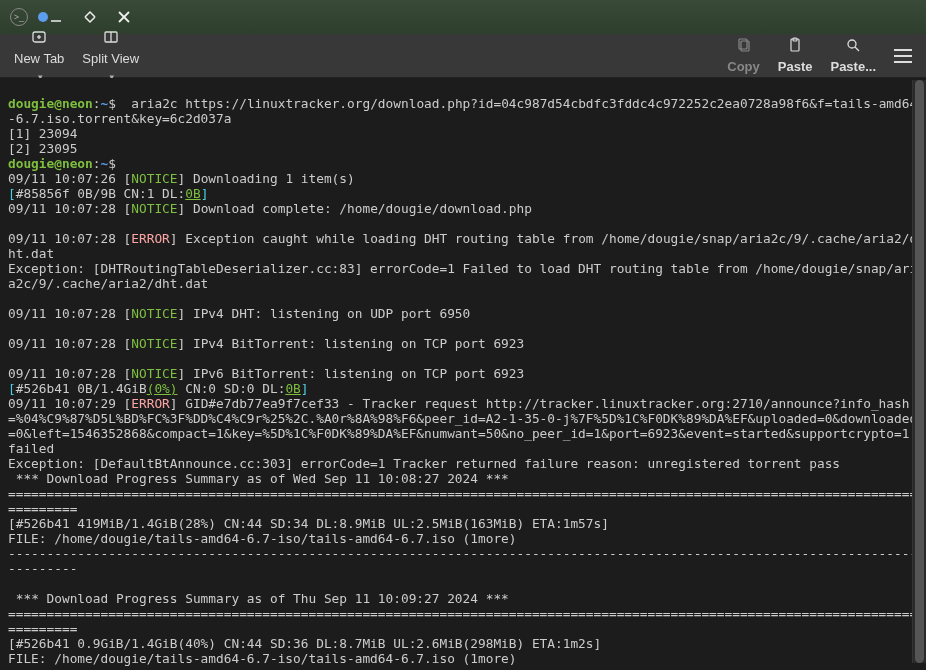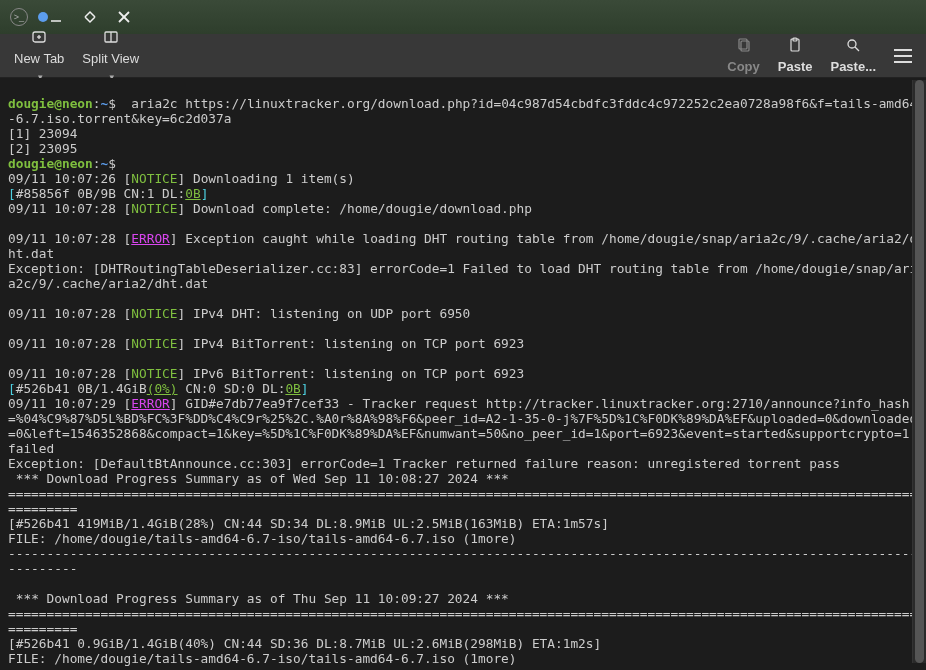--- a/index.html
+++ b/index.html
@@ -75,21 +75,21 @@
   white-space: pre-wrap;
   word-break: break-all;
   font-size: 12.8px;
   line-height: 15px;
   position: relative;
 }
 .prompt-user { color: #7fbf3f; font-weight: bold; }
 .prompt-sep { color: #ccc; }
 .prompt-path { color: #5c9ded; font-weight: bold; }
 .notice { color: #7fbf3f; }
-.error { color: #d946ef; text-decoration: underline; }
+.error { color: #fca5a5; }
 .cyan { color: #4dd0e1; }
 .green { color: #7fbf3f; text-decoration: underline; }
 .hamburger {
   width: 18px; height: 14px;
   display: flex; flex-direction: column; justify-content: space-between;
   cursor: pointer;
 }
 .hamburger span { height: 2px; background: #ddd; }
 .scrollbar {
   position: absolute;

